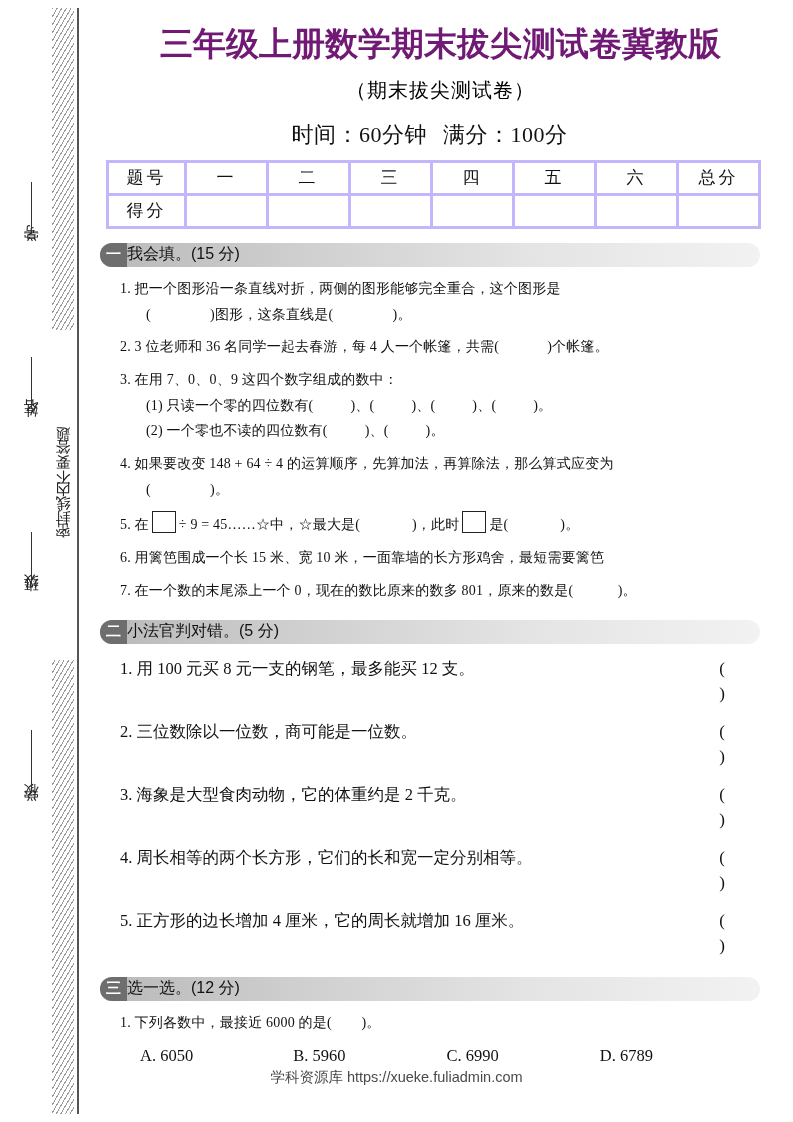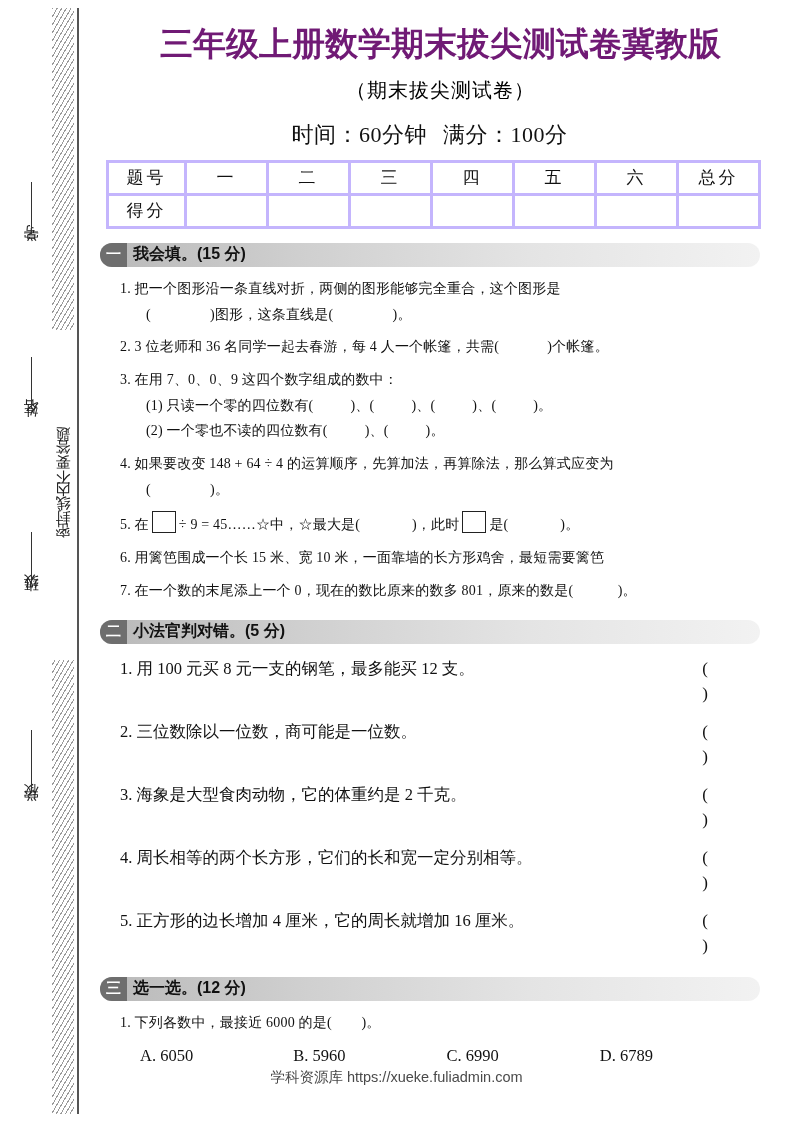--- a/index.html
+++ b/index.html
@@ -153,23 +153,22 @@
     color: #fff;
     font-size: 15px;
     font-weight: bold;
     display: flex;
     align-items: center;
     justify-content: center;
     font-family: "Liberation Sans", "DejaVu Sans", sans-serif;
     flex: 0 0 auto;
   }
   .section-title {
-    margin-left: 6px;
-    font-family: "Liberation Sans", "DejaVu Sans", sans-serif;
-    font-weight: bold;
+    font-family: "Liberation Sans", "DejaVu Sans", sans-serif;
+    font-weight: normal;
     font-size: 16px;
     color: #111;
     letter-spacing: 0px;
     white-space: nowrap;
   }
 
   
   .q-block { margin: 0 0 0 0; }
   .q-line {
     font-size: 14px;
@@ -179,21 +178,21 @@
     padding-right: 14px;
     white-space: pre-wrap;
   }
   .q-line.indent { margin-left: 58px; font-family: Liberation Serif, serif; }
   .q-line.tight { margin-top: 4px; }
 
   
   .tf-row {
     display: flex;
     align-items: baseline;
-    margin: 12px 17px 0 32px;
+    margin: 12px 0 0 32px;
     padding-right: 14px;
     font-size: 16.5px;
     line-height: 1.5;
   }
   .tf-text { flex: 0 1 auto; white-space: pre; }
   .tf-spacer { flex: 1 1 auto; }
   .tf-paren {
     flex: 0 0 auto;
     width: 62px;
     text-align: center;

